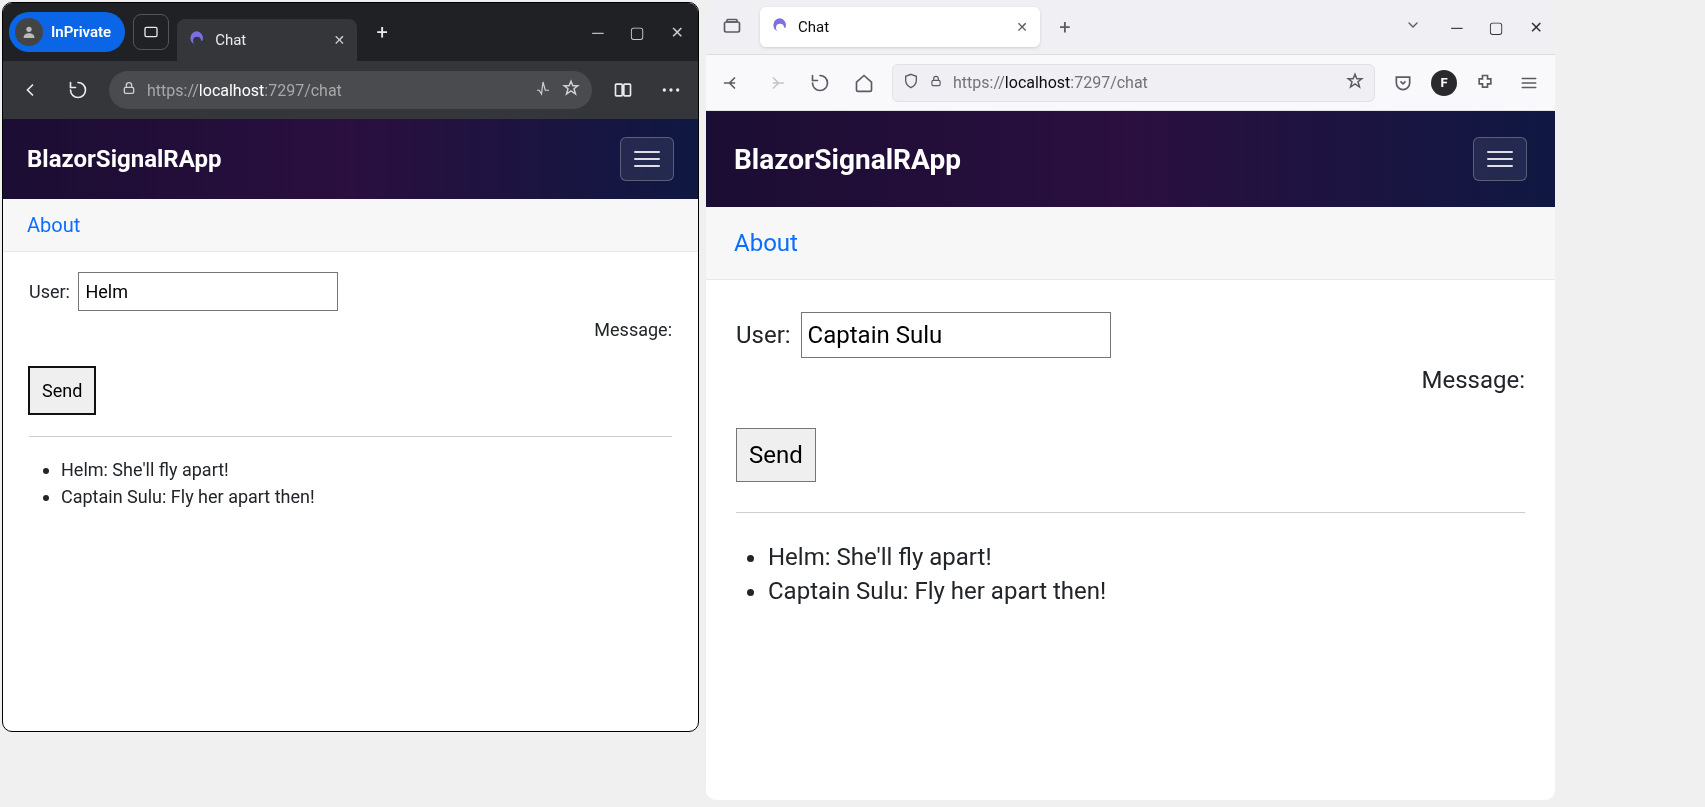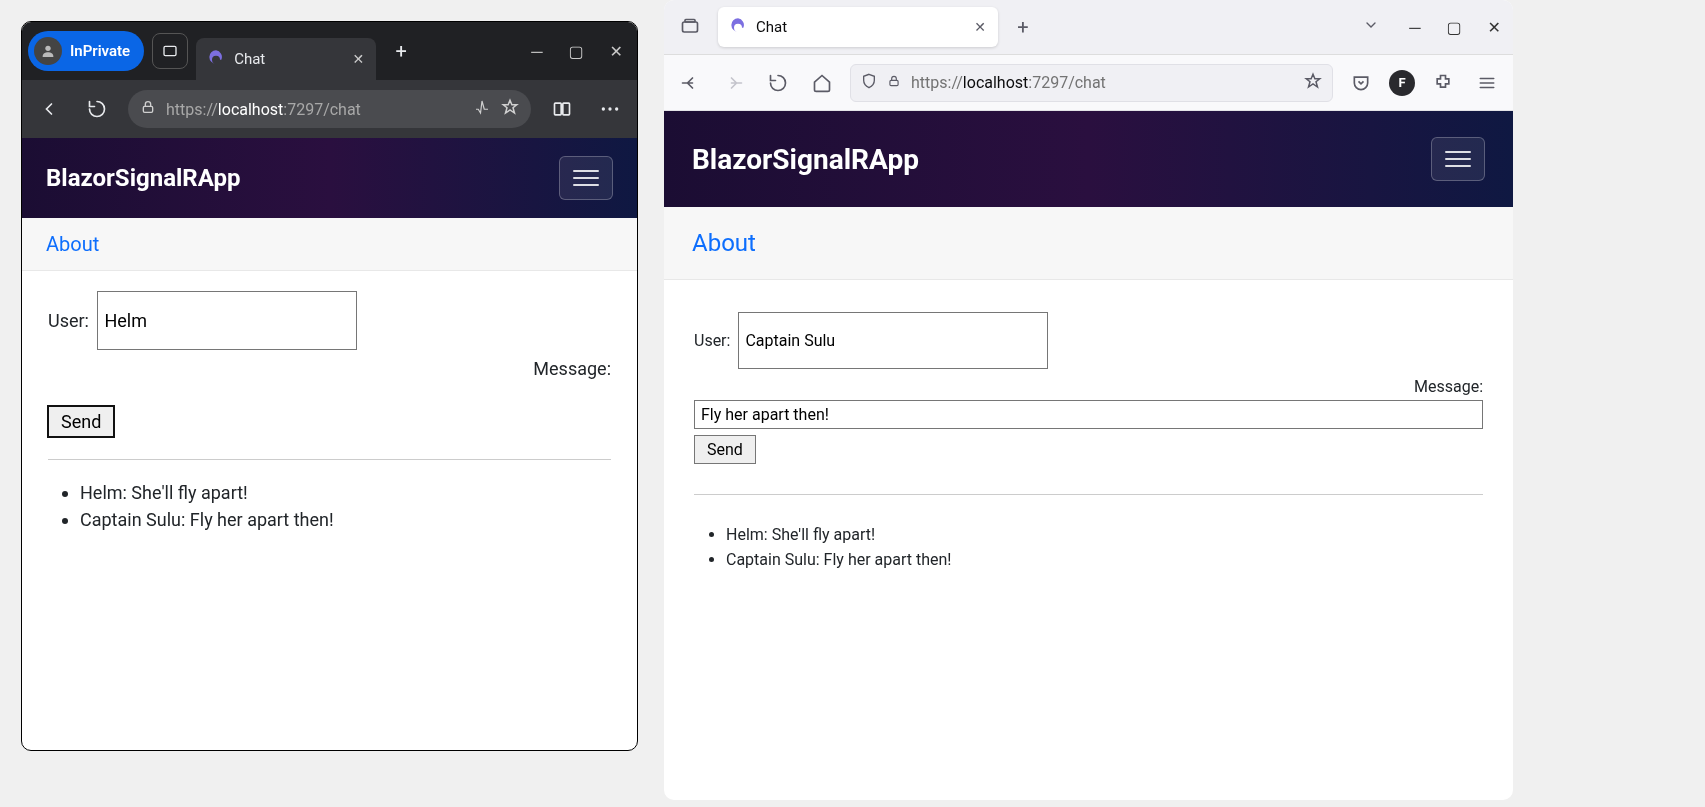--- a/index.html
+++ b/index.html
@@ -7,21 +7,21 @@
       font-family: -apple-system, "Segoe UI", Roboto, Arial, sans-serif;
       background: #f0f0f0;
       width: 1705px;
       height: 807px;
       overflow: hidden;
       display: flex;
     }
 
     
     .window { display: flex; flex-direction: column; overflow: hidden; border-radius: 10px; }
-    .edge { width: 617px; height: 730px; background: #fff; border: 1px solid #000; margin: 21px; }
+    .edge { width: 697px; height: 730px; background: #fff; border: 1px solid #000; margin: 2px; }
     .ff   { width: 849px; height: 800px; background: #fff; margin-left: 5px; }
 
     
     .edge-titlebar { background: #202124; height: 58px; display: flex; align-items: center; padding: 0 6px; gap: 8px; position: relative; }
     .profile-pill {
       display: flex; align-items: center; gap: 8px;
       background: #0a66e6; color: #fff; font-weight: 600;
       border-radius: 22px; padding: 6px 14px 6px 6px; font-size: 15px;
     }
     .profile-avatar {
@@ -95,35 +95,35 @@
       background:rgba(255,255,255,.08); display:flex; flex-direction:column; align-items:center; justify-content:center; gap:5px;
     }
     .hamburger span { display:block; width:26px; height:2px; background:#fff; opacity:.85; border-radius:2px; }
 
     .about-bar { background:#f7f7f7; border-bottom:1px solid #e8e8e8; padding: 14px 24px; }
     .ff .about-bar { padding: 22px 28px; }
     .about-link { color:#0d6efd; font-size:20px; text-decoration:none; }
     .ff .about-link { font-size:24px; }
 
     .page-body { padding: 20px 26px; color:#212529; }
-    .ff .page-body { padding: 32px 30px; font-size:16px; }
+    .ff .page-body { padding: 32px 30px; font-size:24px; }
     .edge .page-body { font-size:18px; }
 
     .form-row { margin-bottom: 8px; }
     .label { display:inline-block; margin-right:4px; }
     .user-input {
-      font-size: inherit; padding: 18px 6px; border:1px solid #767676; background:#fff; width:260px; font-family:inherit;
+      font-size: inherit; padding: 8px 6px; border:1px solid #767676; background:#fff; width:260px; font-family:inherit;
     }
     .ff .user-input { width:310px; }
     .message-label { display:block; margin-top: 6px; text-align: right; }
     .message-input {
       font-size: inherit; padding: 4px 6px; border:1px solid #767676; background:#fff; width:100%; font-family:inherit; margin-top:4px;
     }
     .send-btn {
-      font-size: inherit; padding: 4px 12px; border:1px solid #767676; background:#efefef; margin-top:6px; font-family:inherit;
+      font-size: inherit; padding: 12px 12px; border:1px solid #767676; background:#efefef; margin-top:6px; font-family:inherit;
     }
     .edge .send-btn { border:1px solid #111; outline:1px solid #111; }
     hr.divider { border:none; border-top:1px solid #ccc; margin: 22px 0; }
     .ff hr.divider { margin: 30px 0; }
     ul.messages { padding-left: 32px; }
     ul.messages li { margin: 6px 0; }
 
     .icon-btn, .new-tab-plus, .ff-newtab, .edge-winctrls span, .ff-winctrls span, .close-x { cursor:pointer; }
   </style>
 </head>
@@ -341,21 +341,20 @@
   </div>
   <div class="about-bar">
     <a class="about-link">About</a>
   </div>
   <div class="page-body">
     <div class="form-row">
       <span class="label">User:</span>
       <input class="user-input" value="Captain Sulu" style="">
     </div>
     <span class="message-label">Message:</span>
-    <input class="message-input" value="Fly her apart then!" style="">
     <br>
     <button class="send-btn">Send</button>
     <hr class="divider">
     <ul class="messages">
         <li>Helm: She'll fly apart!</li>
         <li>Captain Sulu: Fly her apart then!</li>
       </ul>
   </div>
 </div>
 

